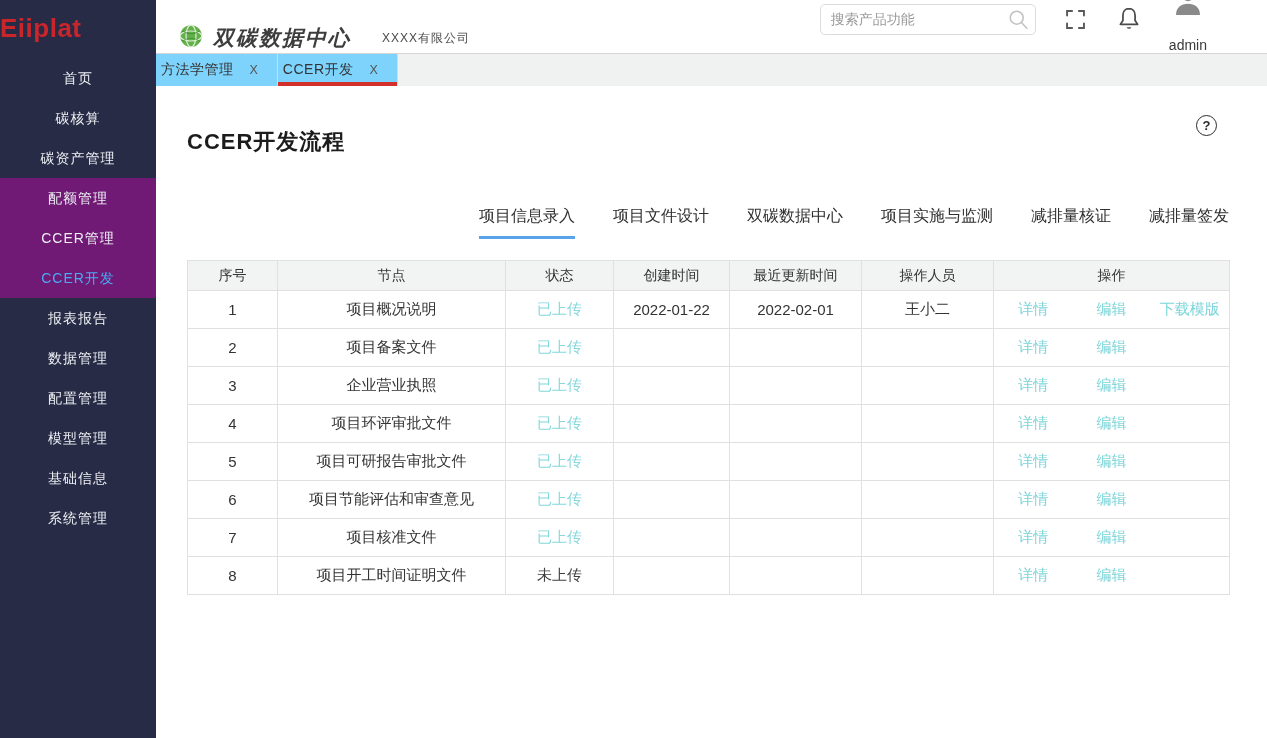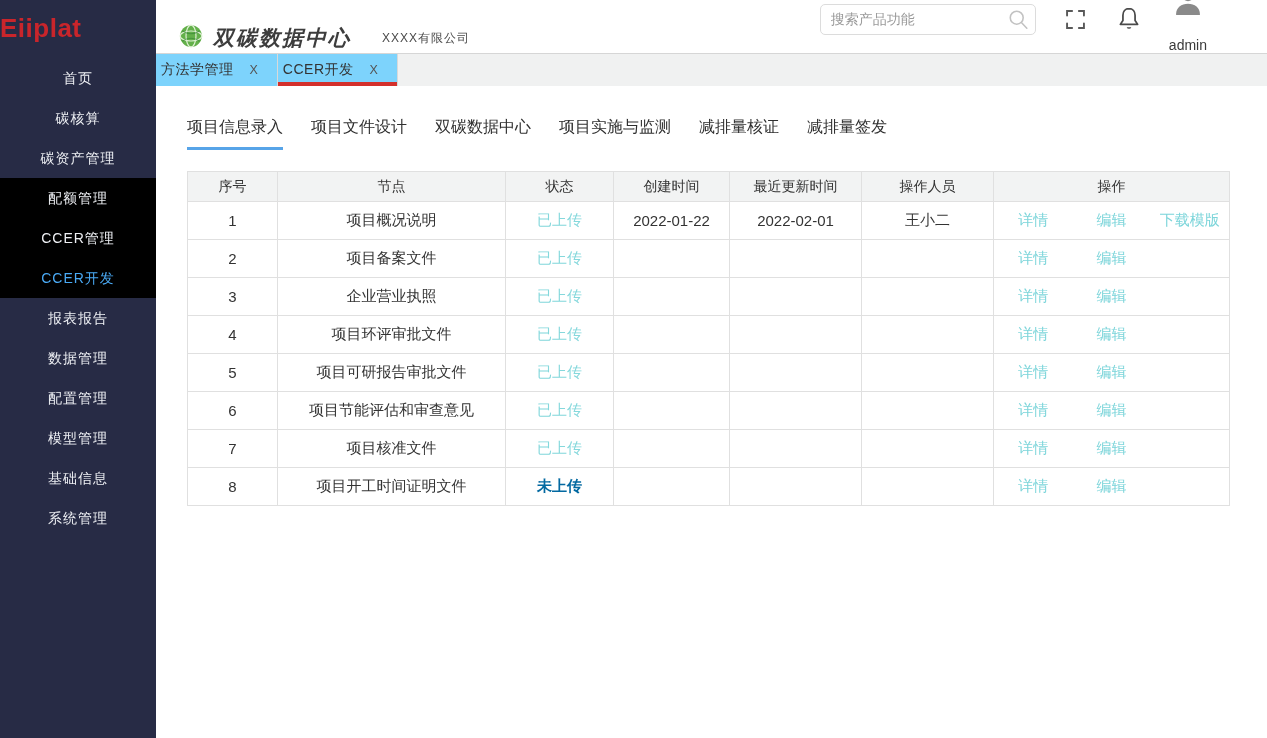--- a/index.html
+++ b/index.html
@@ -5,21 +5,21 @@
   * { margin:0; padding:0; box-sizing:border-box; }
   html,body { background:#fff; }
   body { font-family:"Liberation Sans","DejaVu Sans",sans-serif; }
   .app { position:relative; width:1267px; height:738px; background:#fff; overflow:hidden; }
 
   
   .sidebar { position:absolute; left:0; top:0; width:156px; height:738px; background:#272b45; }
   .logo { height:57px; line-height:57px; text-align:left; color:#c9252b; font-size:26px; font-weight:bold; letter-spacing:0.5px; }
   .nav { margin-top:1px; }
   .nav-item { height:40px; line-height:40px; text-align:center; color:#eef0f4; font-size:14px; letter-spacing:1px; cursor:pointer; }
-  .sub-block { background:#000000; }
+  .sub-block { background:#701a75; }
   .nav-item.active { color:#4aaaf5; }
 
   
   .main { position:absolute; left:156px; top:0; width:1111px; height:738px; background:#fff; }
 
   
   .topbar { height:53px; display:flex; align-items:flex-end; padding-left:22px; }
   .brand-wrap { display:flex; align-items:center; gap:9px; }
   .brand-name { font-family:"DejaVu Serif",serif; font-style:italic; font-weight:bold; font-size:21px; color:#3d3d3d; letter-spacing:2px; }
   .company { margin-left:22px; font-size:12px; color:#4a4a4a; letter-spacing:1px; }
@@ -38,30 +38,30 @@
   .wtab-label { letter-spacing:0.5px; }
   .wtab-close { margin-left:16px; font-size:12.5px; color:#555; cursor:pointer; }
   .wtab.active::after { content:""; position:absolute; left:0; right:0; bottom:0; height:4px; background:#d3302c; }
 
   
   .content { position:relative; padding:0 38px 0 31px; }
   .page-head { position:relative; margin-top:41px; height:30px; }
   .page-title { font-size:22px; font-weight:bold; color:#1c1c1c; letter-spacing:1px; }
   .help { position:absolute; right:12px; top:-12px; width:21px; height:21px; border:1.7px solid #2b2b2b; border-radius:50%; text-align:center; line-height:19px; font-size:13px; font-weight:bold; color:#2b2b2b; cursor:pointer; }
 
-  .process-tabs { margin-top:31px; display:flex; gap:28px; }
+  .process-tabs { margin-top:49px; display:flex; gap:38px;justify-content:flex-end; }
   .ptab { font-size:16px; color:#2f2f2f; padding-bottom:9px; cursor:pointer; border-bottom:3px solid transparent; }
   .ptab.active { border-bottom-color:#57a4e8; }
 
   
   table { width:1042px; border-collapse:collapse; table-layout:fixed; margin-top:21px;padding-left:8px; }
   th { background:#f2f3f3; border:1px solid #e0e0e0; height:30px; font-weight:normal; font-size:14px; color:#333; }
   td { border:1px solid #e0e0e0; height:38px; text-align:center; font-size:15px; color:#333; }
   .st-ok { color:#85d8dc; }
-  .st-err { color:#0369a1;font-weight:bold; }
+  .st-err { color:#404040; }
   .actions-grid { display:grid; grid-template-columns:1fr 1fr 1fr; align-items:center;text-align:center; }
   .action-link { color:#7cd5da; cursor:pointer; text-decoration:none; font-size:15px; }
 </style>
 </head>
 <body>
 
 <div class="app">
 
   <div class="sidebar">
     <div class="logo">Eiiplat</div>
@@ -139,20 +139,24 @@
           <span class="wtab-label">方法学管理</span>
           <span class="wtab-close">X</span>
         </div>
         <div class="wtab active">
           <span class="wtab-label">CCER开发</span>
           <span class="wtab-close">X</span>
         </div>
       </div>
 
     <div class="content">
+      <div class="page-head">
+        <span class="page-title">CCER开发流程</span>
+        <div class="help">?</div>
+      </div>
 
       <div class="process-tabs">
           <div class="ptab active">项目信息录入</div>
           <div class="ptab">项目文件设计</div>
           <div class="ptab">双碳数据中心</div>
           <div class="ptab">项目实施与监测</div>
           <div class="ptab">减排量核证</div>
           <div class="ptab">减排量签发</div>
         </div>
 

